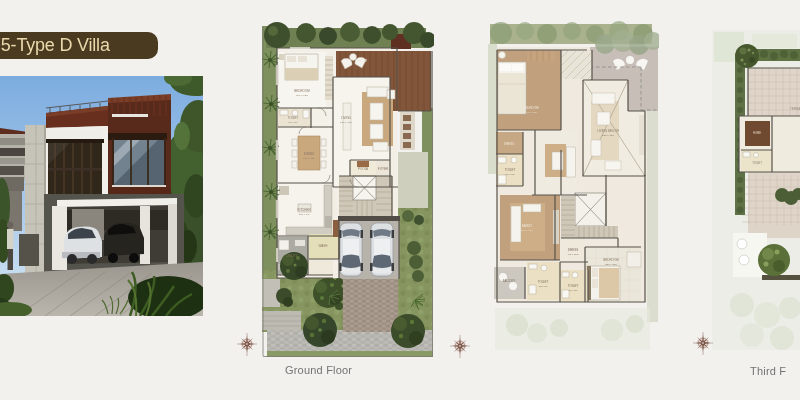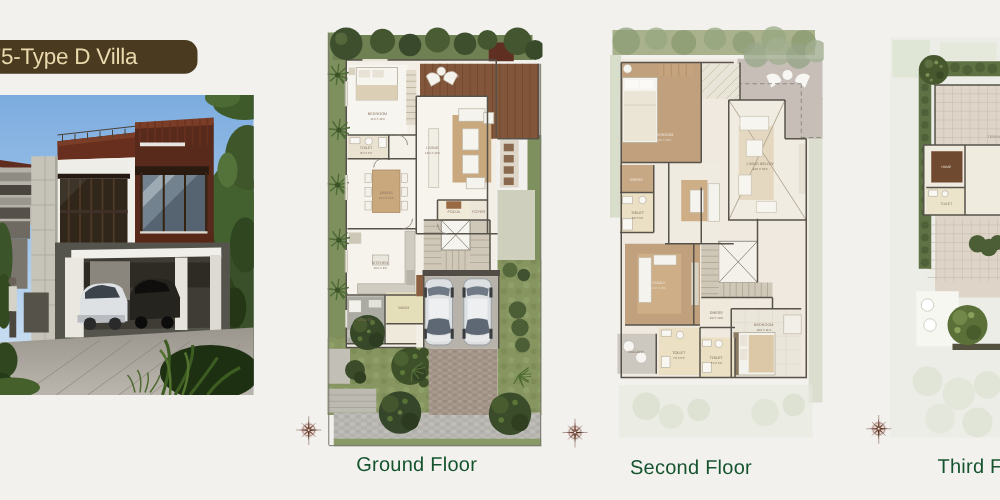--- a/index.html
+++ b/index.html
@@ -1,17 +1,17 @@
 <!DOCTYPE html>
 <html><head>
 <meta charset="utf-8">
 <style>
 html,body{margin:0;padding:0;}
 #stage{position:relative;width:800px;height:400px;background:#f2f1ee;overflow:hidden;font-family:"Liberation Sans",sans-serif;}
-.flabel{position:absolute;color:#14532d;font-size:16px;letter-spacing:0.2px;white-space:nowrap;}
+.flabel{position:absolute;color:#737373;font-size:11px;letter-spacing:0.2px;white-space:nowrap;}
 svg{position:absolute;display:block;}
 </style>
 </head>
 <body>
 <div id="stage">
 
 <div style="position:absolute;left:-20px;top:32px;width:178px;height:27px;background:#4a3a20;border-radius:10px;"></div>
 
 <div style="position:absolute;left:-9px;top:35px;color:#ead9ac;font-size:18px;letter-spacing:-0.2px;">75-Type D Villa</div>
 
@@ -1011,16 +1011,15 @@
 <path d="M21.5,15 L15,15.7 L14,15 L15,14.3 Z" fill="#54301f"></path>
 <path d="M10,11 L13.5,13.2 L14,15 L12.2,13.7 Z" fill="#7d4f3e"></path>
 <path d="M18,11 L14.5,13.2 L14,15 L15.8,13.7 Z" fill="#7d4f3e"></path>
 <path d="M10,19 L13.5,16.8 L14,15 L12.2,16.3 Z" fill="#7d4f3e"></path>
 <path d="M18,19 L14.5,16.8 L14,15 L15.8,16.3 Z" fill="#7d4f3e"></path>
 <circle cx="14" cy="15" r="0.9" fill="#fff" stroke="#7a564a" stroke-width="0.4"></circle>
 </svg>
 
 <div class="flabel" style="left:285px;top:364px;">Ground Floor</div>
 
-<div class="flabel" style="left:504px;top:366px;">Second Floor</div>
 
 <div class="flabel" style="left:750px;top:365px;">Third F</div>
 </div>
 
 </body></html>

